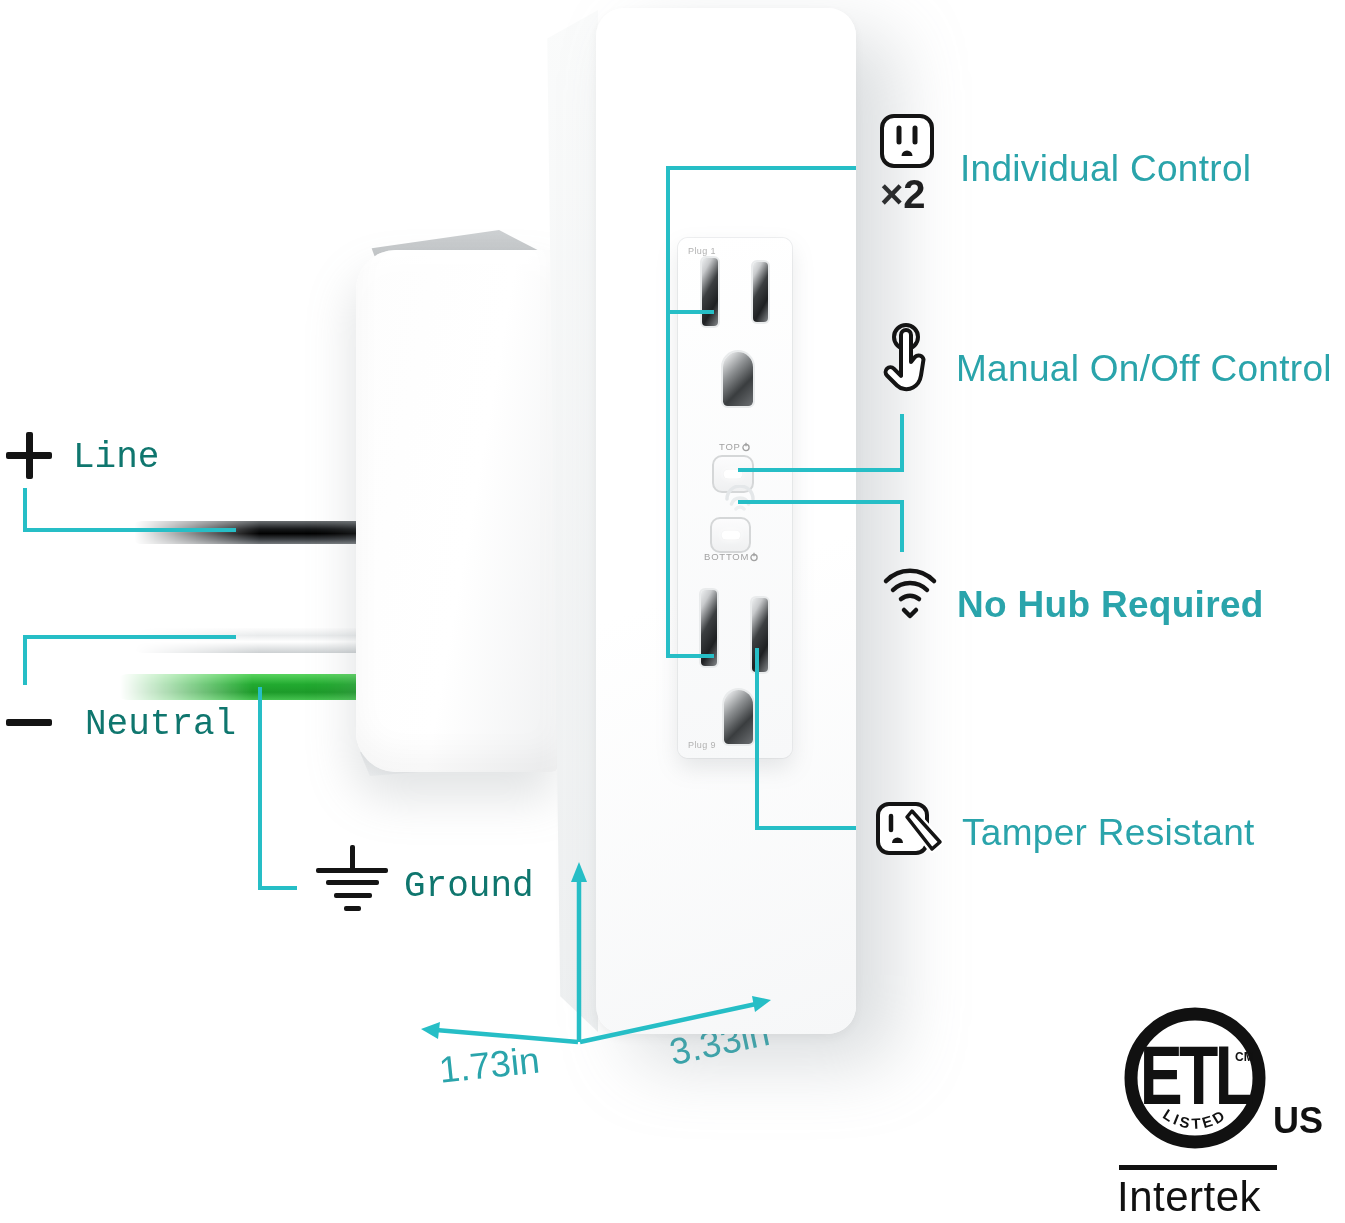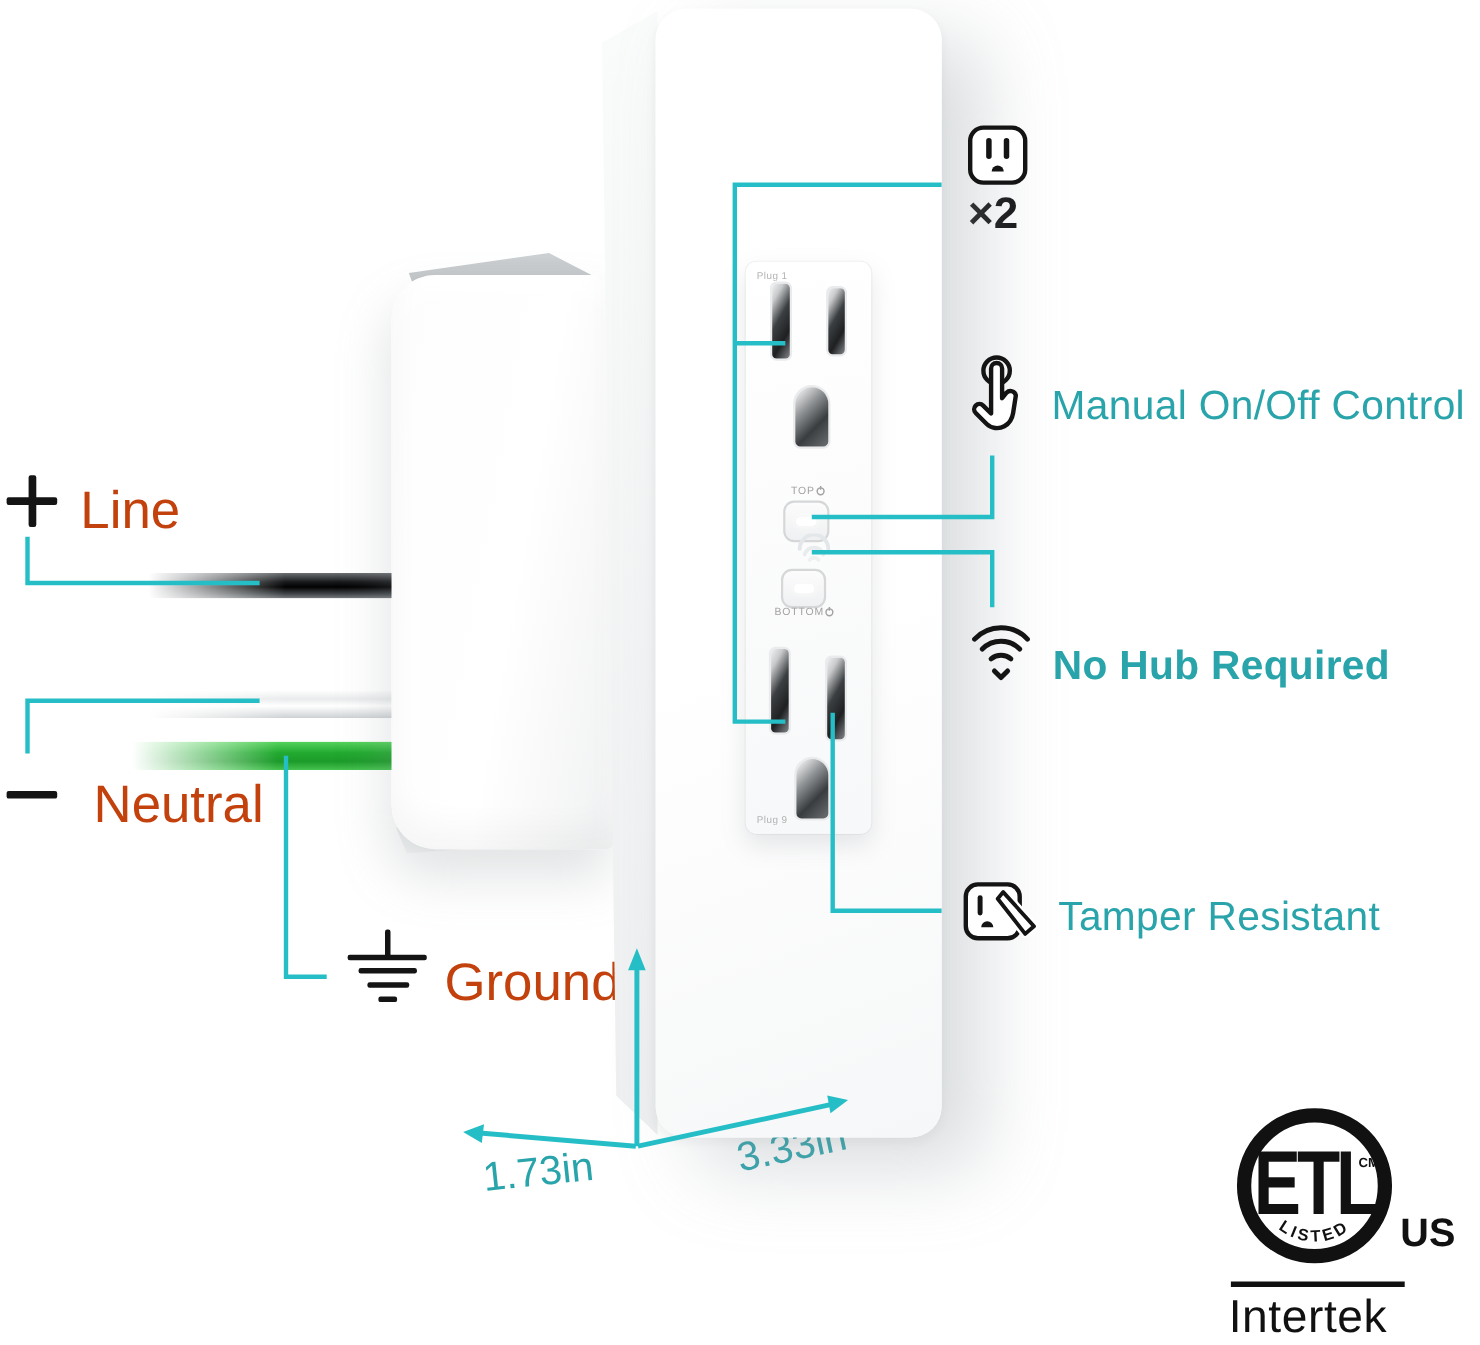--- a/index.html
+++ b/index.html
@@ -1,20 +1,20 @@
 <!DOCTYPE html>
 <html><head>
 <meta charset="utf-8">
 <style>
   html,body{margin:0;padding:0;background:#fff;}
   #canvas{position:relative;width:1345px;height:1223px;background:#ffffff;overflow:hidden;
           font-family:"Liberation Sans",sans-serif;}
   .abs{position:absolute;}
   .feature-label{font-size:37px;letter-spacing:0.3px;color:#2AA4AB;white-space:nowrap;}
-  .wire-label{font-size:48px;color:#c2410c;white-space:nowrap;}
+  .wire-label{font-size:36px;color:#0f766e;white-space:nowrap;font-family:Liberation Mono, monospace;}
   .dim-label{font-size:37px;color:#2AA4AB;white-space:nowrap;}
   .bar{background:#141414;position:absolute;border-radius:2px;}
 
   
   .plate-side{left:544px;top:10px;width:54px;height:1022px;z-index:3;
     background:linear-gradient(180deg,#fafbfb,#edeff0);
     clip-path:polygon(6% 2.8%,100% 0%,100% 100%,30% 96.5%);}
   .plate{left:596px;top:8px;width:260px;height:1026px;z-index:3;border-radius:28px;
     background:linear-gradient(160deg,#ffffff 55%,#f6f7f8);
     box-shadow:38px 28px 70px rgba(150,158,163,.35),0 4px 10px rgba(0,0,0,.05);}
@@ -42,21 +42,21 @@
   .wire-neutral{left:130px;top:628px;width:235px;height:25px;
     background:linear-gradient(180deg,#fdfdfd 0%,#e9ebec 30%,#ffffff 55%,#ccd0d2 100%);}
   .wire-ground{left:115px;top:674px;width:250px;height:26px;
     background:linear-gradient(180deg,#58d45e 0%,#22aa30 40%,#1d9b2a 70%,#45c24f 100%);}
 
   
   .module{left:678px;top:238px;width:114px;height:520px;z-index:4;border-radius:10px;
     background:linear-gradient(170deg,#ffffff,#f7f8f9);
     box-shadow:0 10px 22px rgba(120,128,134,.18),0 0 0 1px #f0f1f2;}
   .tiny-label{position:absolute;font-size:9px;color:#b2b2b2;letter-spacing:.4px;}
-  .btn-label{position:absolute;display:flex;gap:0;
+  .btn-label{position:absolute;display:flex;align-items:center;gap:0;
     font-size:9.5px;color:#a2a2a2;letter-spacing:.8px;}
   .slot{position:absolute;border-radius:4px;
     background:linear-gradient(120deg,#eef0f1 0%,#c8cacc 18%,#3c3f41 45%,#1e2022 72%,#84878a 100%);
     box-shadow:0 0 0 2px #e9ebec;}
   .ground-hole{position:absolute;border-radius:16px 16px 5px 5px;
     background:linear-gradient(135deg,#f2f3f4 5%,#8f9294 35%,#3a3d3f 65%,#6c6f72 100%);
     box-shadow:0 0 0 2px #e9ebec;}
   .module-btn{position:absolute;border:2px solid #d5d7d8;border-radius:10px;
     background:linear-gradient(180deg,#fcfcfd,#eff0f1);}
   .led{position:absolute;left:50%;top:50%;transform:translate(-50%,-50%);
@@ -148,20 +148,21 @@
   <div class="abs dim-label" style="left:437px;top:1050px;transform:rotate(-6deg);transform-origin:left top;">1.73in</div>
   <div class="abs dim-label" style="left:666px;top:1033px;transform:rotate(-12deg);transform-origin:left top;">3.33in</div>
 
   <svg class="abs icon-wrap" style="left:878px;top:112px;" width="58" height="58" viewBox="0 0 58 58">
     <rect x="4" y="4" width="50" height="50" rx="12" fill="#fff" stroke="#141414" stroke-width="4"></rect>
     <line x1="21" y1="16" x2="21" y2="30" stroke="#141414" stroke-width="5" stroke-linecap="round"></line>
     <line x1="37" y1="16" x2="37" y2="30" stroke="#141414" stroke-width="5" stroke-linecap="round"></line>
     <path d="M23.5,44 a5.5,5.5 0 1 1 11,0 z" fill="#141414"></path>
   </svg>
   <div class="abs" style="left:880px;top:172px;font-size:40px;font-weight:600;color:#141414;">×2</div>
+  <div class="abs feature-label" style="left:960px;top:148px;">Individual Control</div>
 
   <svg class="abs icon-wrap" style="left:878px;top:316px;" width="66" height="84" viewBox="0 0 66 84">
     <circle cx="28" cy="21" r="12" fill="none" stroke="#141414" stroke-width="4"></circle>
     <path d="M23,52 V19 a5,5 0 0 1 10,0 v27 l4,-5 a5,5 0 0 1 8.5,2.5 l-2.5,16 c-0.8,5 -3.5,9.5 -8,12 c-5,2.8 -12,2 -16,-2 l-10,-10 a4.8,4.8 0 0 1 6.8,-6.8 l7.2,7.2 z" fill="#ffffff" stroke="#141414" stroke-width="4" stroke-linejoin="round"></path>
   </svg>
   <div class="abs feature-label" style="left:956px;top:348px;">Manual On/Off Control</div>
 
   <svg class="abs icon-wrap" style="left:880px;top:556px;" width="60" height="66" viewBox="0 0 60 66">
     <path d="M6,25 A33,33 0 0 1 54,25" fill="none" stroke="#141414" stroke-width="4.5" stroke-linecap="round"></path>
     <path d="M13,34 A24,24 0 0 1 47,34" fill="none" stroke="#141414" stroke-width="4.5" stroke-linecap="round"></path>

